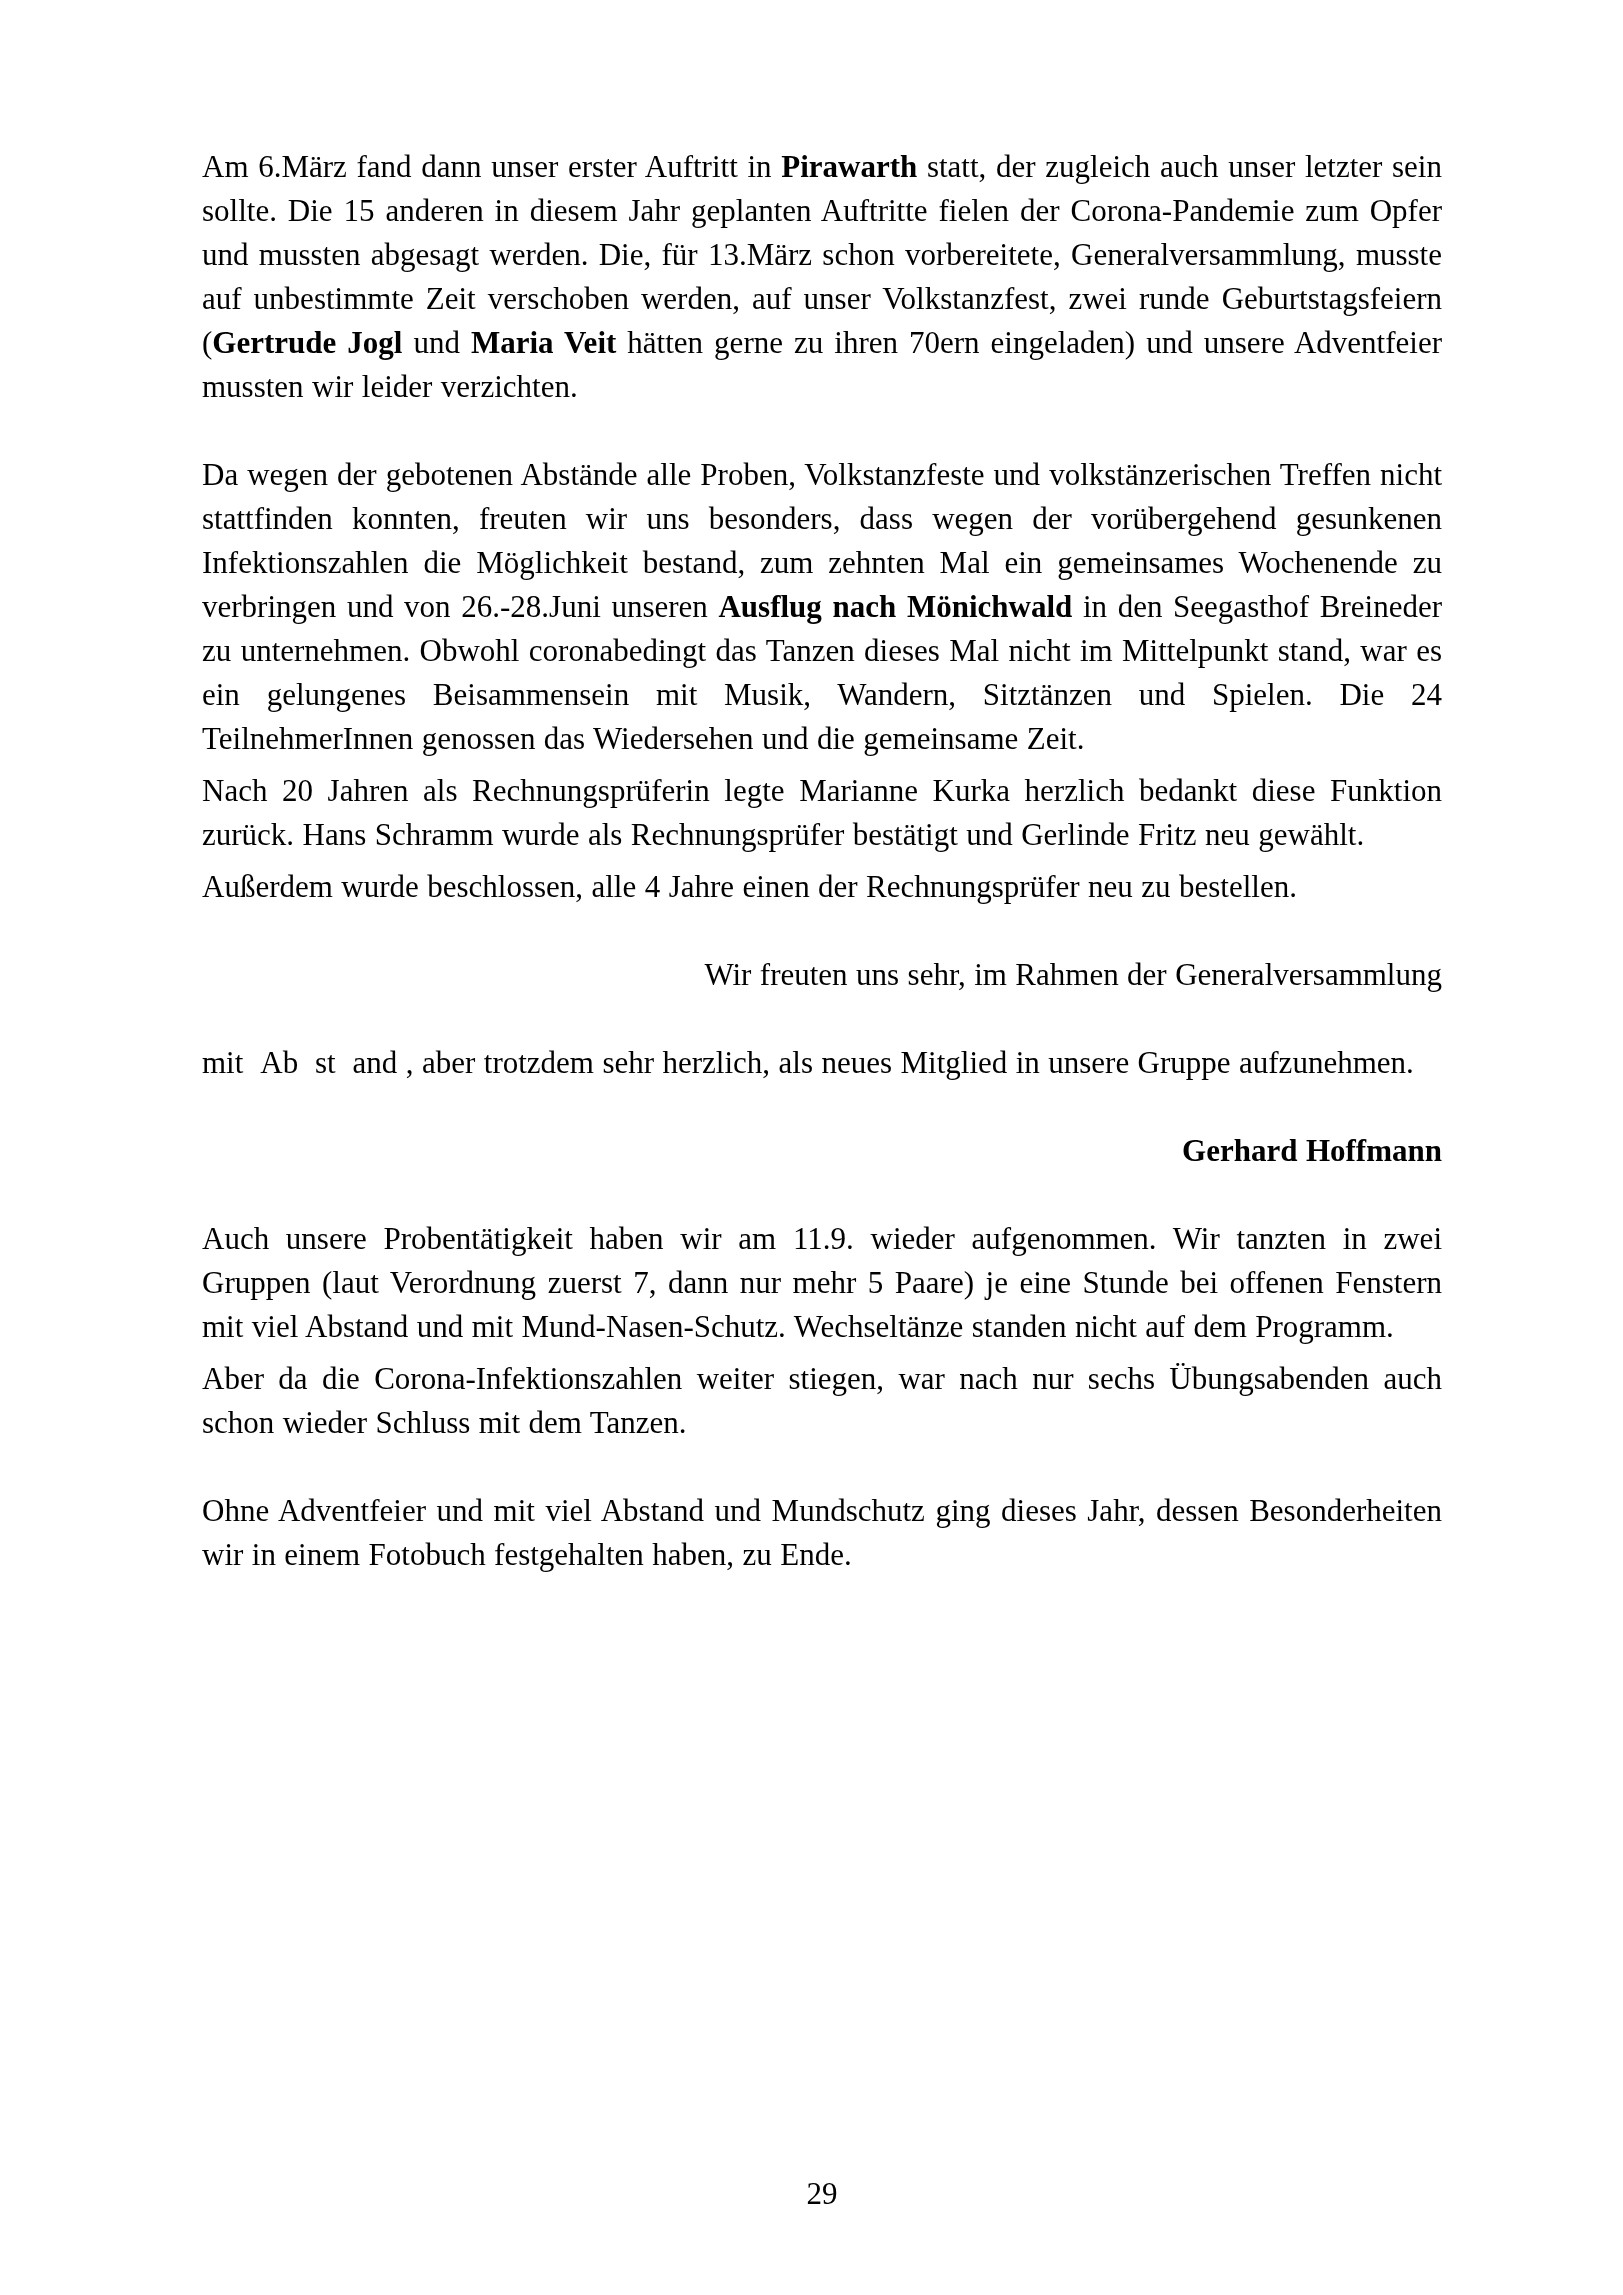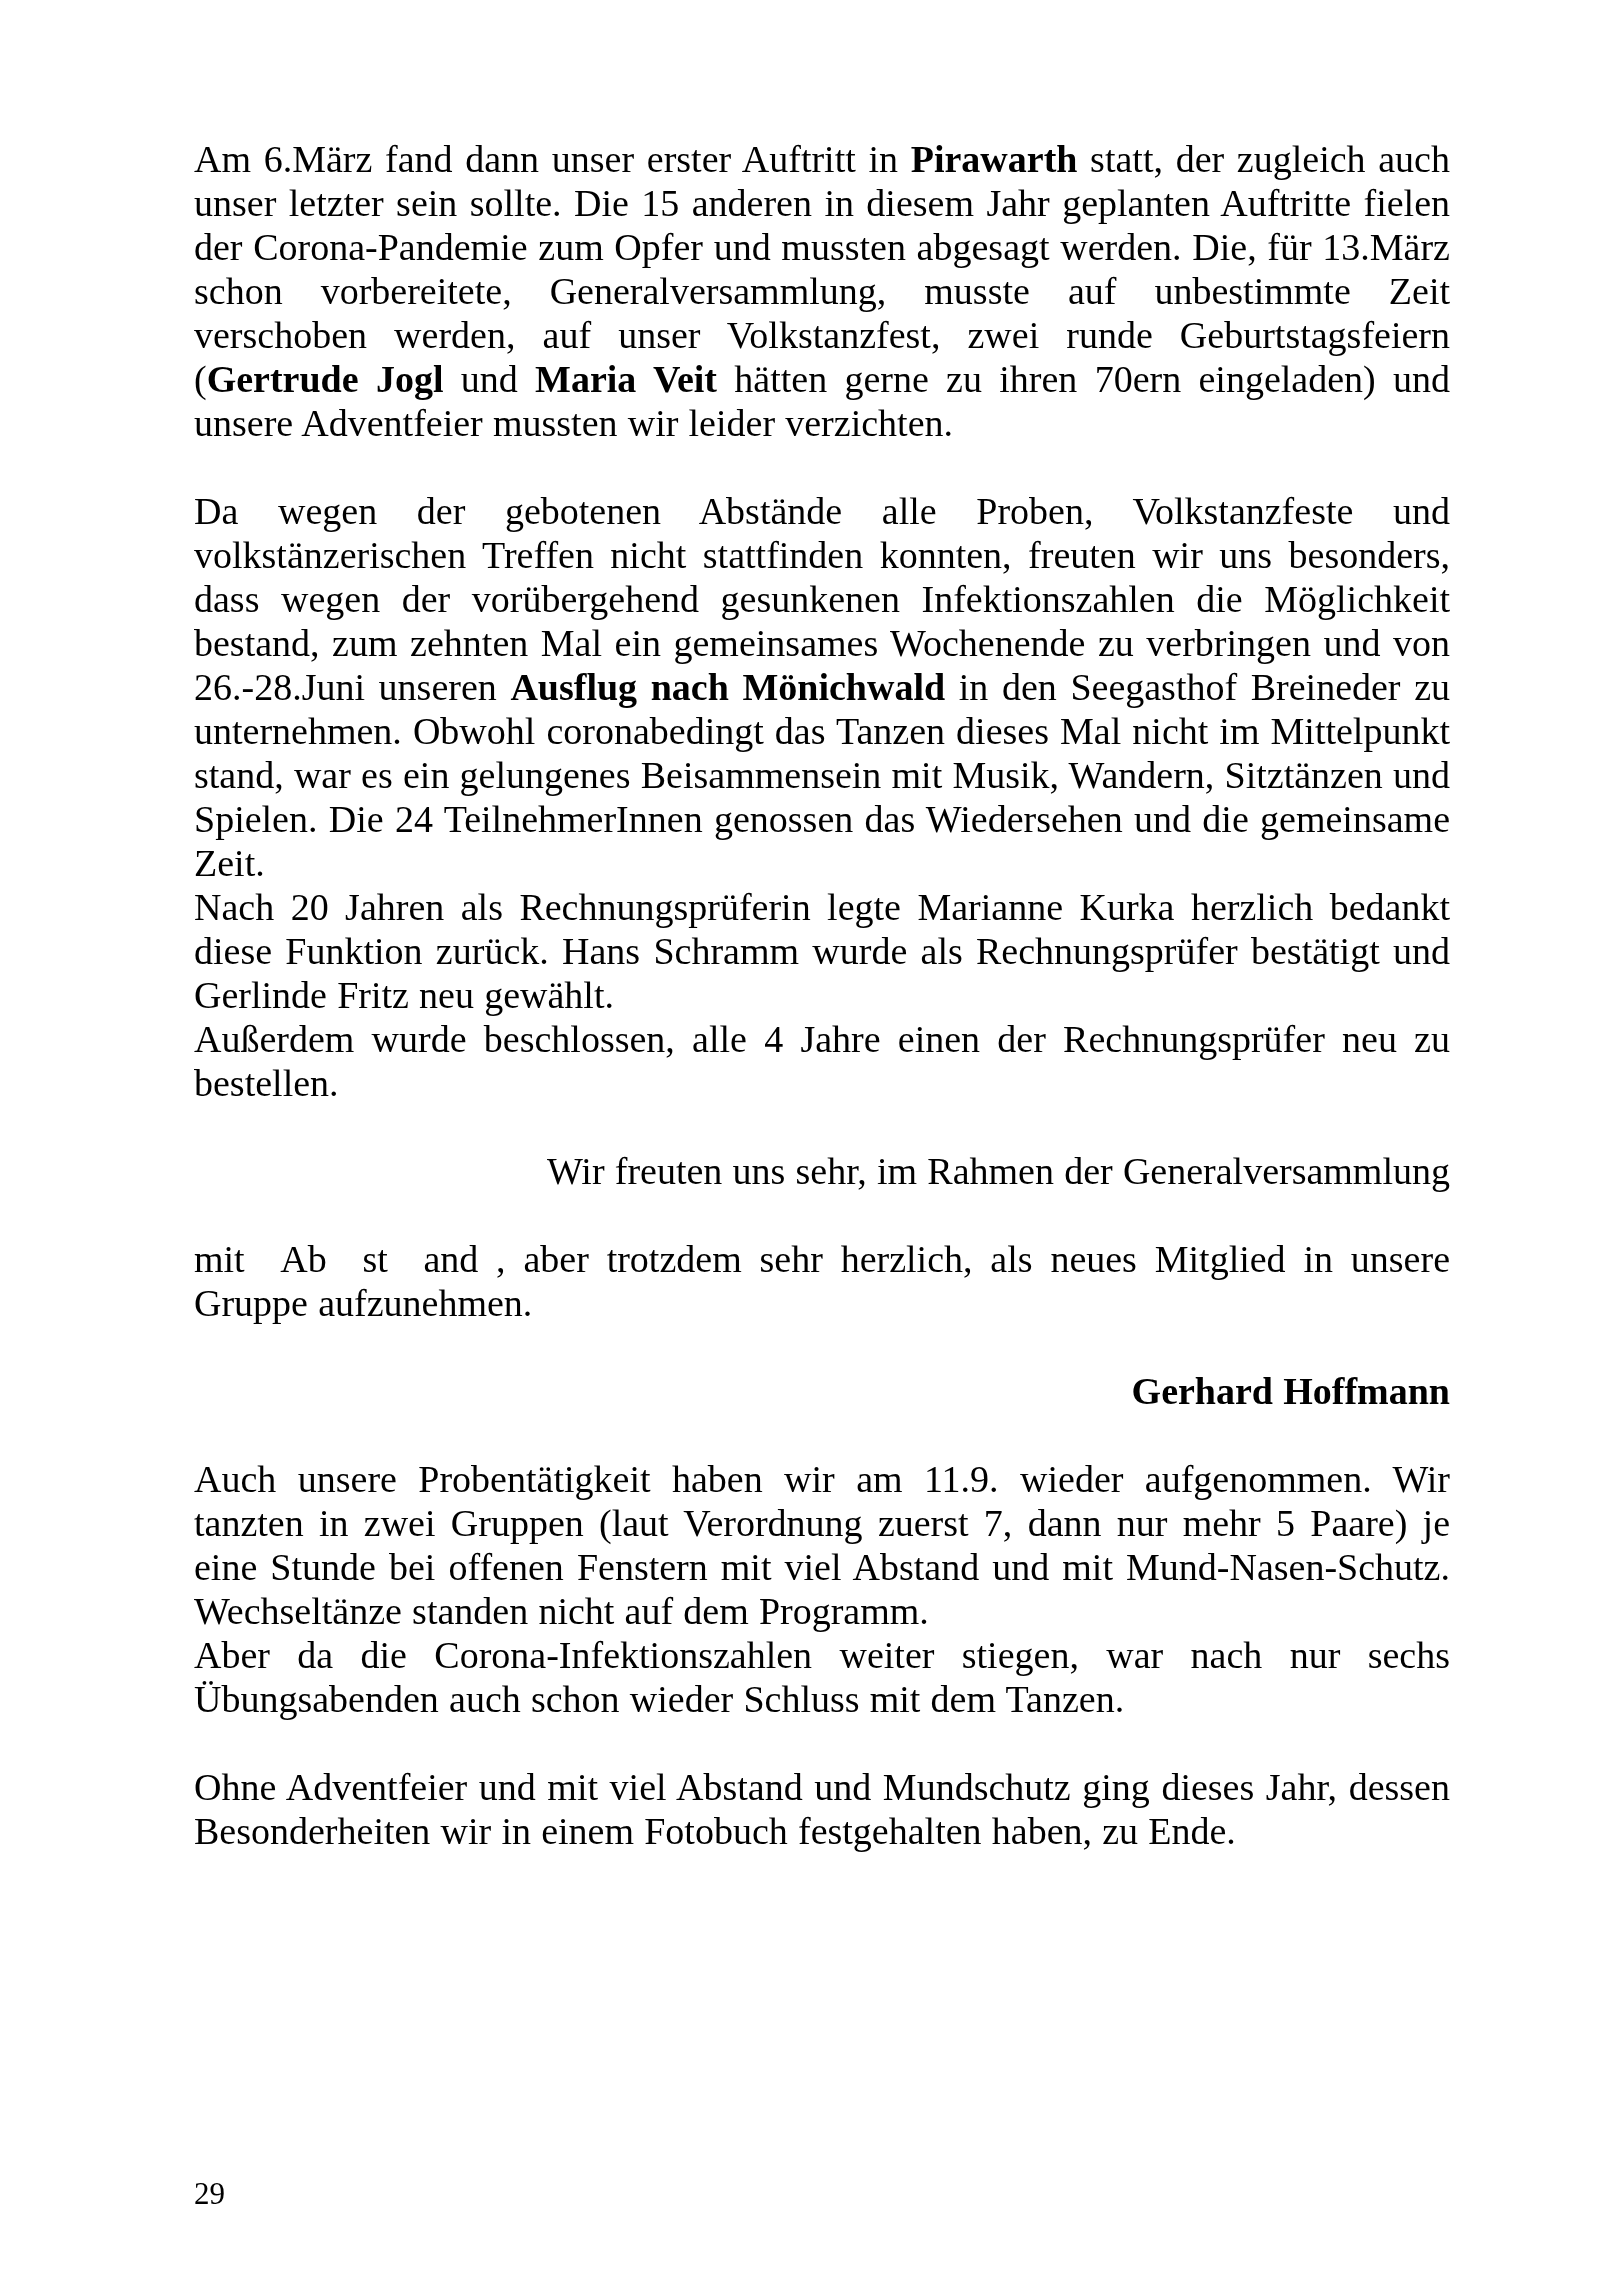--- a/index.html
+++ b/index.html
@@ -16,37 +16,37 @@
     font-family: "Liberation Serif", "DejaVu Serif", serif;
     overflow: hidden;
   }
   .content {
     position: absolute;
     left: 194px;
     top: 137px;
     width: 1256px;
   }
   .content p {
-    margin: 0;
+    margin: 8px;
     padding: 0;
-    font-size: 38px;
+    font-size: 31px;
     line-height: 44px;
     text-align: justify;
     word-spacing: 0.7px;
   }
   .content p.gap { margin-top: 44px; }
   .content p.left { text-align: right; }
   .content p.indent { margin-left: 198px; }
   .b { font-weight: bold; }
   .page-number {
     position: absolute;
     left: 194px;
     top: 2172px;
     width: 1256px;
-    text-align: left;
+    text-align: center;
     font-size: 31px;
     line-height: 44px;
   }
 </style>
 </head>
 <body>
 
 <div class="page">
   <div class="content">
       <p><span>Am 6.März fand dann unser erster Auftritt in </span><span class="b">Pirawarth</span><span> statt, der zugleich auch unser letzter sein sollte. Die 15 anderen in diesem Jahr geplanten Auftritte fielen der Corona-Pandemie zum Opfer und mussten abgesagt werden. Die, für 13.März schon vorbereitete, Generalversammlung, musste auf unbestimmte Zeit verschoben werden, auf unser Volkstanzfest, zwei runde Geburtstagsfeiern (</span><span class="b">Gertrude Jogl</span><span> und </span><span class="b">Maria Veit</span><span> hätten gerne zu ihren 70ern eingeladen) und unsere Adventfeier mussten wir leider verzichten.</span></p>

